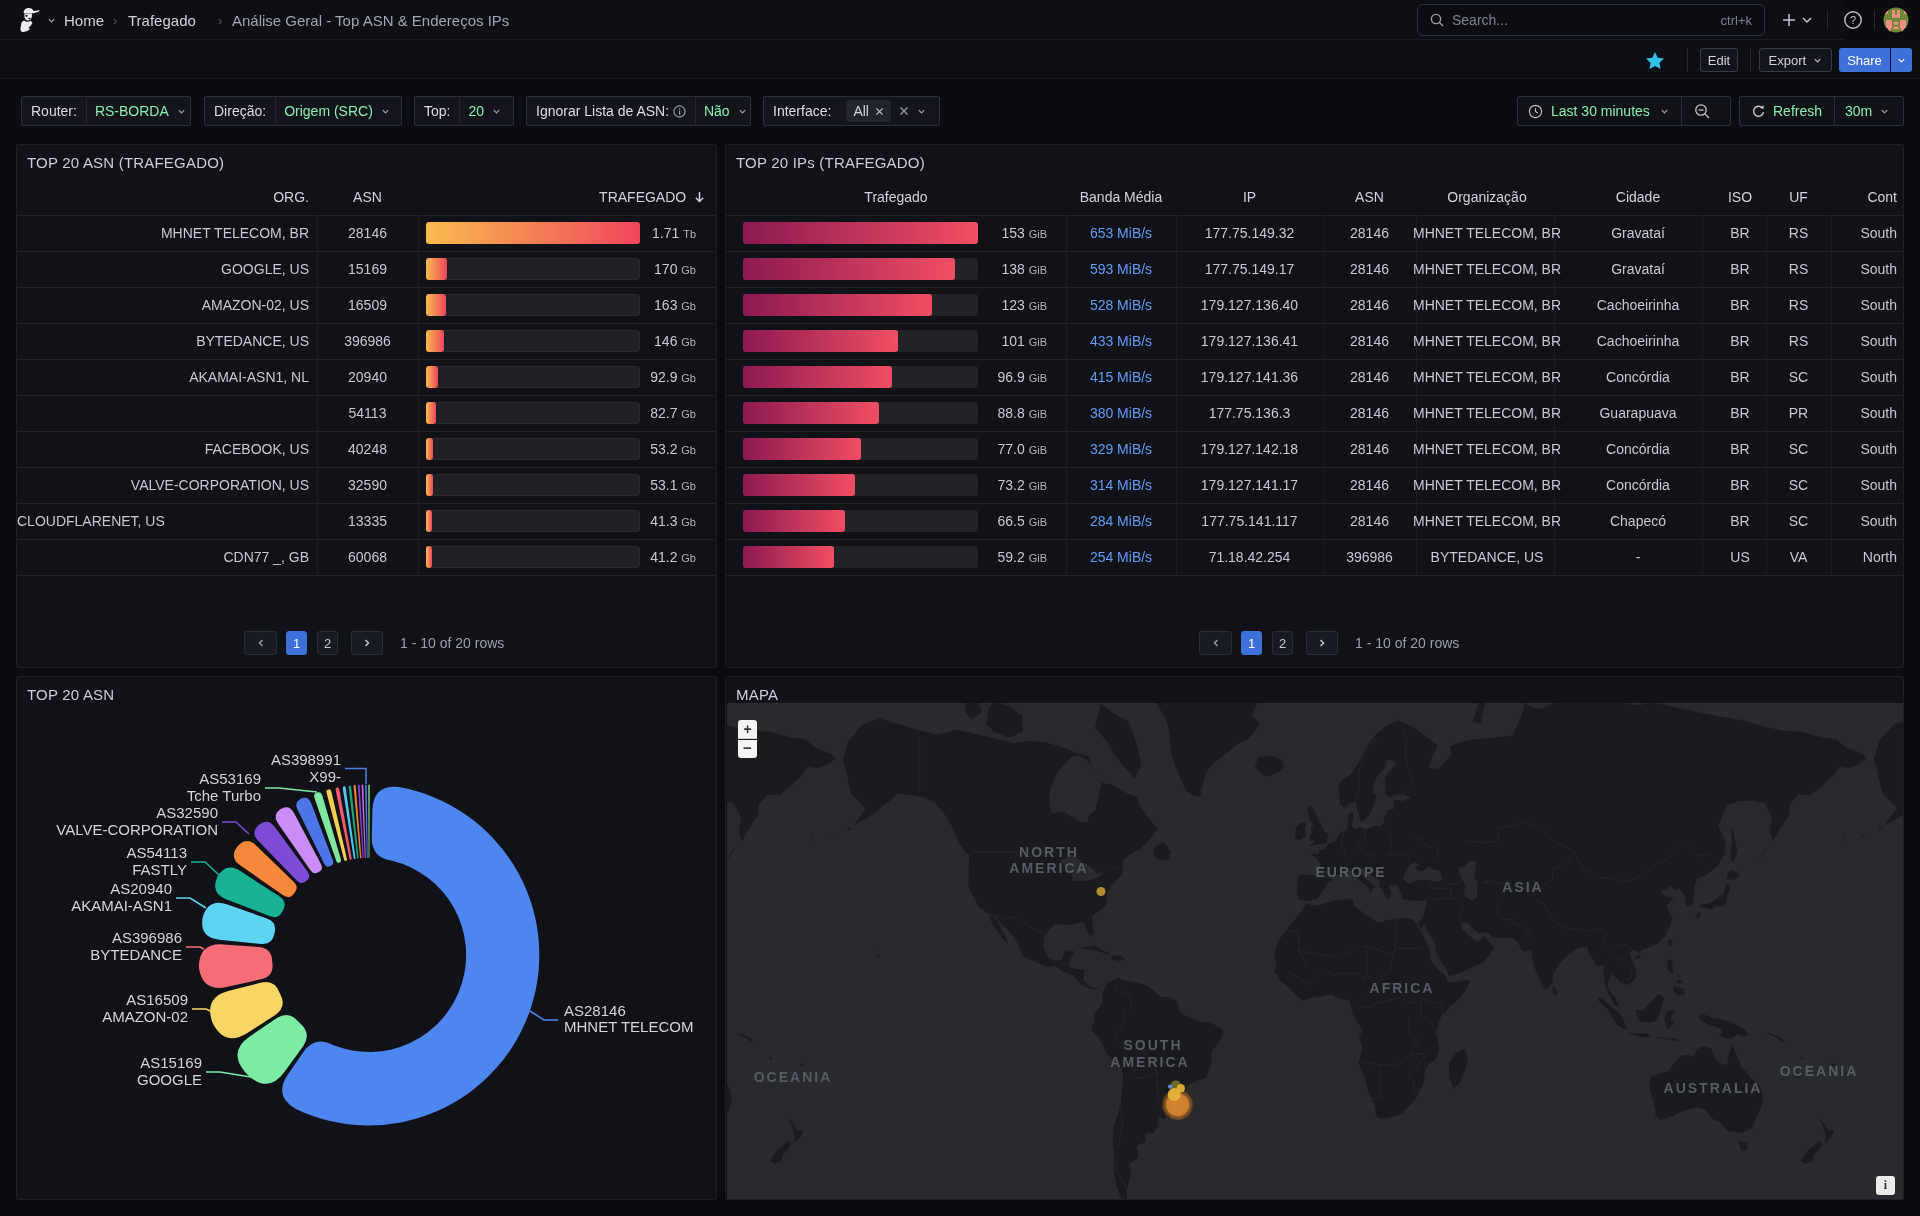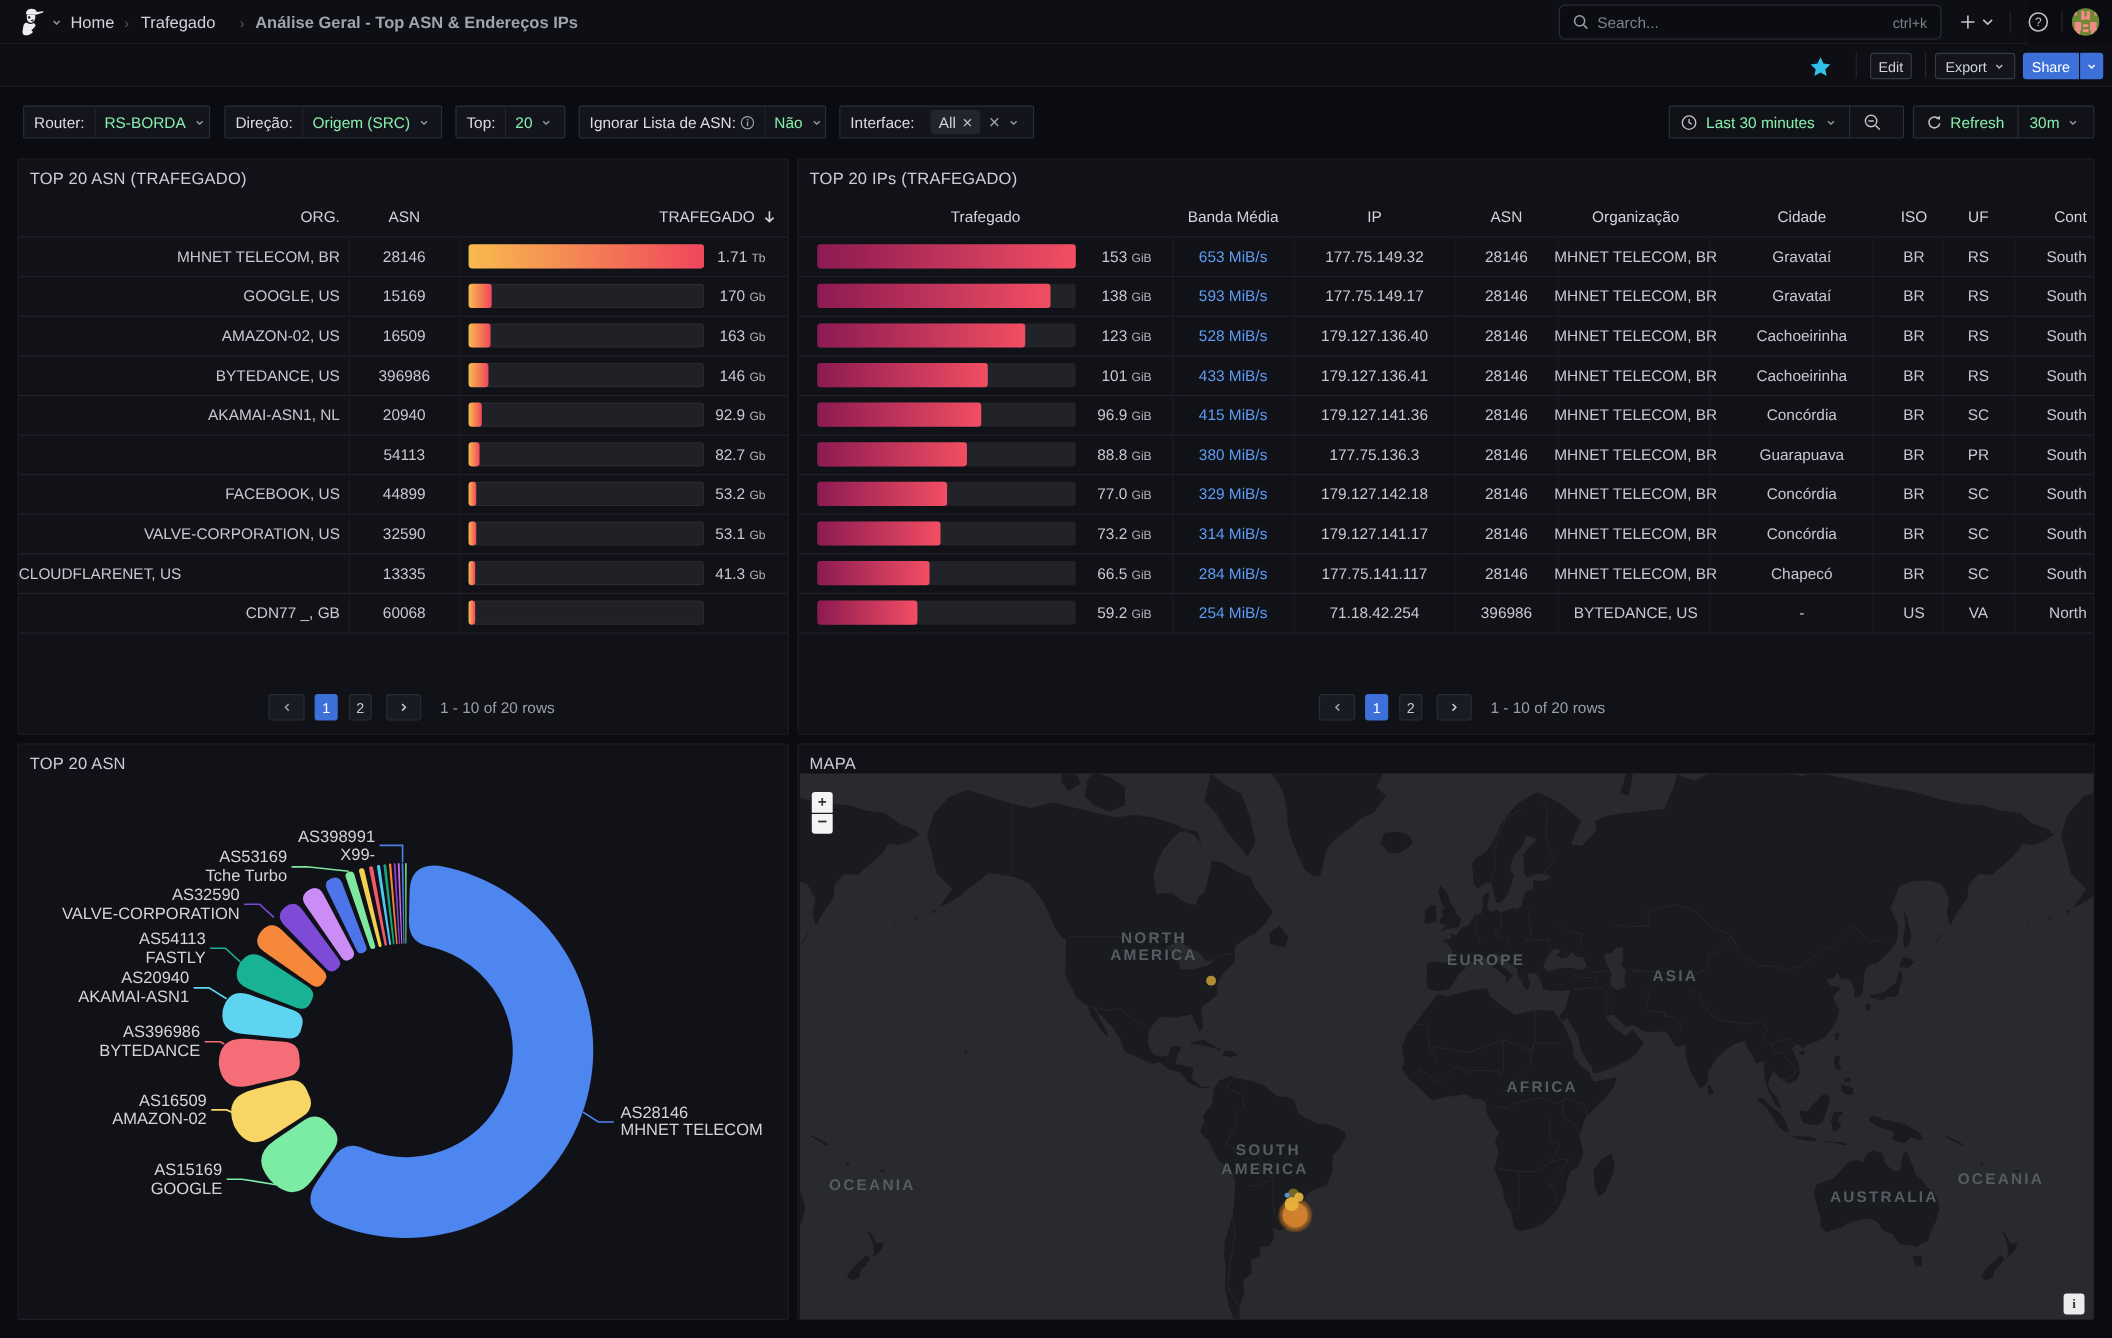--- a/index.html
+++ b/index.html
@@ -1,19 +1,19 @@
 <!DOCTYPE html>
 <html><head><meta charset="utf-8"><style>
 *{margin:0;padding:0;box-sizing:border-box}
 body{font-family:"Liberation Sans",sans-serif;background:#0b0c11;width:1920px;height:1216px;overflow:hidden}
 #app{position:relative;width:1920px;height:1216px;background:#0b0c11}
 .nav{position:absolute;left:0;top:0;width:1844px;height:40px;background:#0e0f15;border-bottom:1px solid #1c1d24}
 .tb{position:absolute;left:0;top:40px;width:1920px;height:39px;background:#0e0f15;border-bottom:1px solid #1c1d24}
 .crumb{position:absolute;top:12px;font-size:15px;color:#d2d3da;font-weight:500}
-.crumb.dim{color:#a2a4ad;font-weight:700}
+.crumb.dim{color:#a2a4ad;font-weight:400}
 .csep{position:absolute;top:13px;color:#585a63;font-size:13px}
 .panel{position:absolute;background:#111118;border:1px solid #1e1f26;border-radius:2px}
 .ptitle{position:absolute;left:10px;top:9px;font-size:15px;font-weight:500;color:#ccccdc;letter-spacing:0.2px}
 .hdr{position:absolute;top:44px;height:26px;font-size:14px;font-weight:500;color:#d2d3da}
 .tr{position:absolute;left:0;height:36px;width:100%}
 .c{position:absolute;top:0;height:36px;line-height:36px;font-size:14px;color:#c8c9d0;white-space:nowrap;overflow:hidden}
 .unit{font-size:11px;color:#b2b3ba}
 .lnk{color:#5e9df5}
 .sep{position:absolute;height:1px;background:#22232b}
 .bar1{position:absolute;top:7px;height:22px;background:#202126;border:1px solid #2a2b31;border-radius:3px}
@@ -243,21 +243,21 @@
 <div class="c" style="left:409px;width:270px;text-align:right">92.9&nbsp;<span class="unit">Gb</span></div>
 </div>
       <div class="tr" style="top:250px">
 <div class="c" style="left:300px;width:101px;text-align:center">54113</div>
 <div class="bar1" style="left:409px;width:214px"></div>
 <div class="bar1f" style="left:409px;width:10px"></div>
 <div class="c" style="left:409px;width:270px;text-align:right">82.7&nbsp;<span class="unit">Gb</span></div>
 </div>
       <div class="tr" style="top:286px">
 <div class="c" style="left:0;width:292px;text-align:right">FACEBOOK, US</div>
-<div class="c" style="left:300px;width:101px;text-align:center">44899</div>
+<div class="c" style="left:300px;width:101px;text-align:center">40248</div>
 <div class="bar1" style="left:409px;width:214px"></div>
 <div class="bar1f" style="left:409px;width:7px"></div>
 <div class="c" style="left:409px;width:270px;text-align:right">53.2&nbsp;<span class="unit">Gb</span></div>
 </div>
       <div class="tr" style="top:322px">
 <div class="c" style="left:0;width:292px;text-align:right">VALVE-CORPORATION, US</div>
 <div class="c" style="left:300px;width:101px;text-align:center">32590</div>
 <div class="bar1" style="left:409px;width:214px"></div>
 <div class="bar1f" style="left:409px;width:7px"></div>
 <div class="c" style="left:409px;width:270px;text-align:right">53.1&nbsp;<span class="unit">Gb</span></div>
@@ -267,20 +267,21 @@
 <div class="c" style="left:300px;width:101px;text-align:center">13335</div>
 <div class="bar1" style="left:409px;width:214px"></div>
 <div class="bar1f" style="left:409px;width:6px"></div>
 <div class="c" style="left:409px;width:270px;text-align:right">41.3&nbsp;<span class="unit">Gb</span></div>
 </div>
       <div class="tr" style="top:394px">
 <div class="c" style="left:0;width:292px;text-align:right">CDN77 _, GB</div>
 <div class="c" style="left:300px;width:101px;text-align:center">60068</div>
 <div class="bar1" style="left:409px;width:214px"></div>
 <div class="bar1f" style="left:409px;width:6px"></div>
+<div class="c" style="left:409px;width:270px;text-align:right">41.2&nbsp;<span class="unit">Gb</span></div>
 </div>
   <div class="pgbtn" style="left:227px;width:33px">
         <svg width="8" height="8" viewBox="0 0 8 8">
           <path d="M5.5 1 2.5 4l3 3" stroke="#9d9fa8" stroke-width="1.4" fill="none"></path>
         </svg>
       </div>
 <div class="pgnum act" style="left:269px">1</div>
 <div class="pgnum" style="left:300px">2</div>
 <div class="pgbtn" style="left:334px;width:32px">
         <svg width="8" height="8" viewBox="0 0 8 8">

